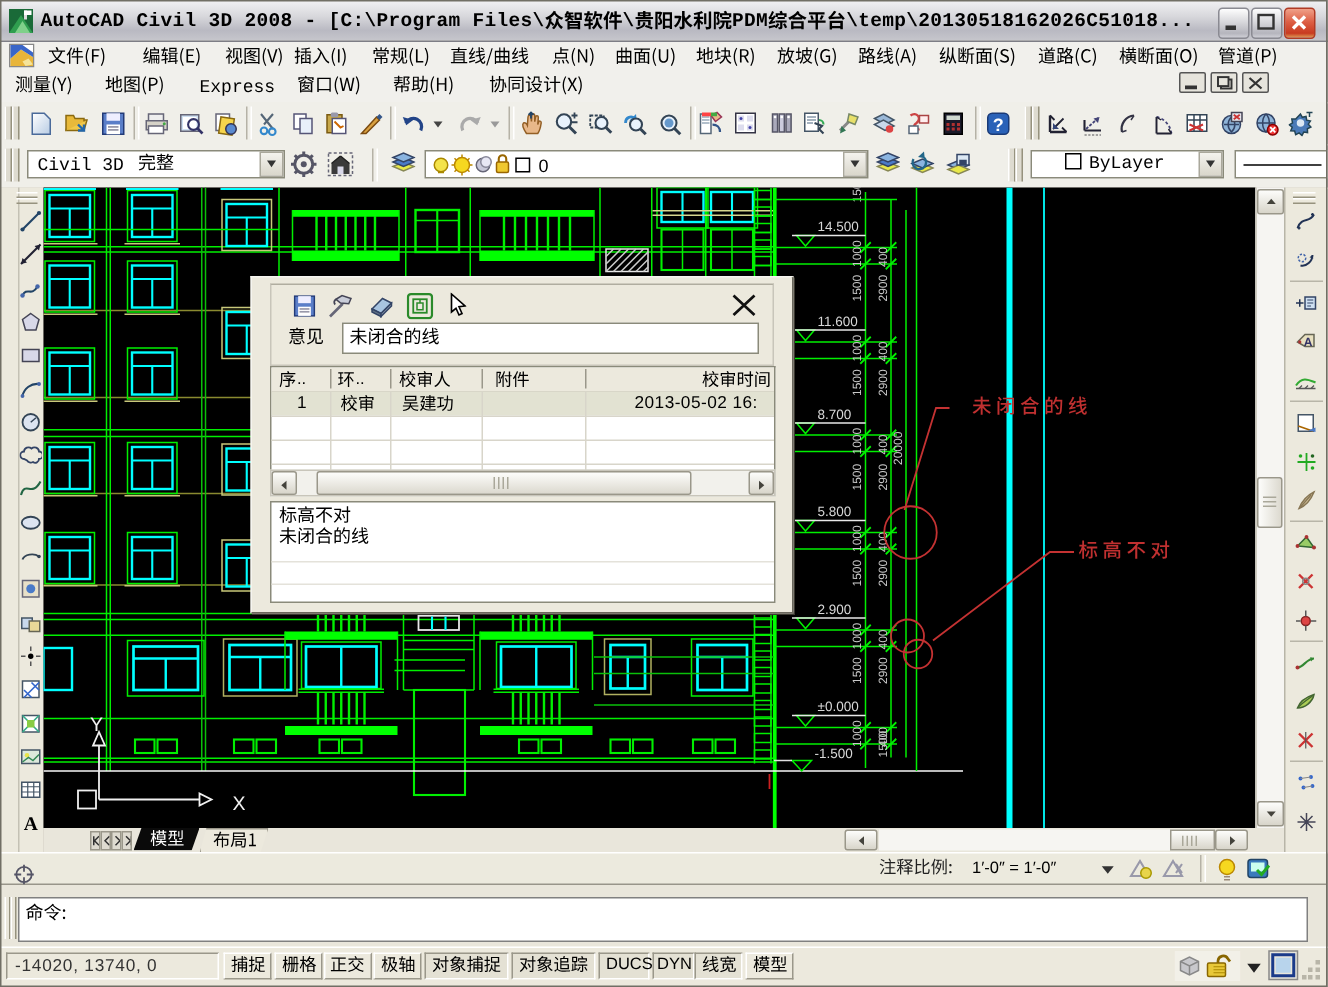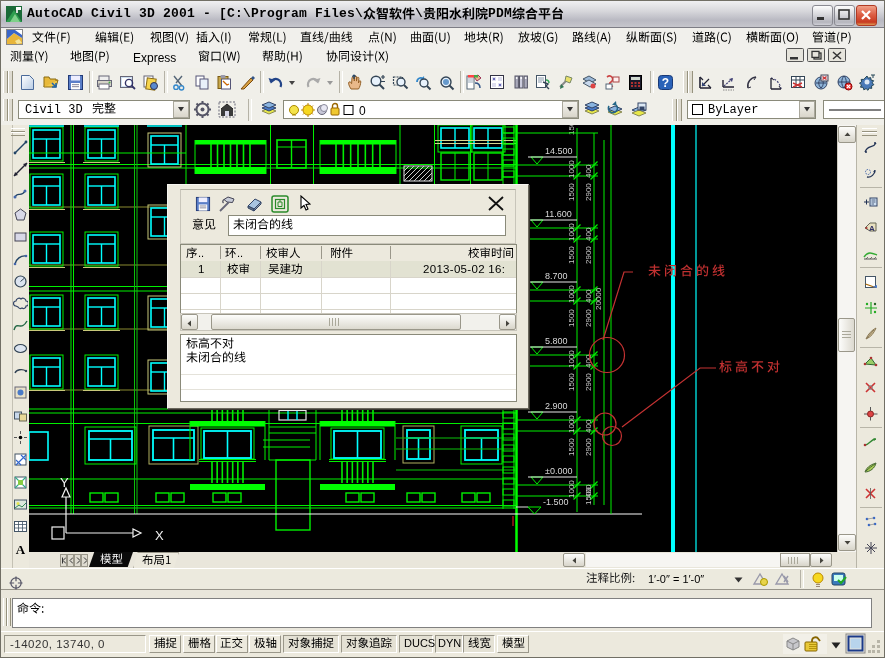--- a/index.html
+++ b/index.html
@@ -12,38 +12,39 @@
 <div class="abs" style="left:6px;top:6px">
     <svg width="16" height="16" viewBox="0 0 16 16">
 <rect x="0" y="0" width="16" height="16" fill="#1a6a38"></rect>
 <path d="M0,16 L8,4 L16,16 Z" fill="#2f9e4f"></path>
 <path d="M4,16 L9,8 L14,16 Z" fill="#7fd08a"></path>
 <rect x="10" y="1" width="2" height="6" fill="#ddd"></rect>
 <rect x="10" y="1" width="5" height="3" fill="#fff"></rect>
 </svg>
   </div>
 <div class="abs" style="left:27px;top:6px;display:flex;align-items:flex-start;height:16px;overflow:hidden;width:775px">
-    <span style="font-family:'Liberation Mono',monospace;font-weight:bold;font-size:13px;letter-spacing:0.2px;white-space:pre">AutoCAD Civil 3D 2001 - [C:\Program Files\</span>
+    <span style="font-family:'Liberation Mono',monospace;font-weight:bold;font-size:13px;letter-spacing:0.2px;white-space:pre">AutoCAD Civil 3D 2008 - [C:\Program Files\</span>
     <span style="margin-top:1px">
       <svg width="52" height="16" viewBox="0 0 52 16" style="overflow:visible">
         <path d="M6.2 0.2C5.1 2.5 3 4 0.5 4.9C0.9 5.3 1.4 5.9 1.6 6.3C2.2 6.1 2.7 5.8 3.1 5.6C2.8 8.2 2.1 10.3 0.5 11.5C0.9 11.7 1.6 12.2 1.9 12.5C2.9 11.6 3.6 10.3 4.1 8.7C4.7 9.3 5.2 9.9 5.5 10.4L6.6 9.3C6.1 8.7 5.3 7.9 4.5 7.2C4.6 6.6 4.7 6 4.8 5.3L3.8 5.2C4.9 4.5 5.8 3.6 6.6 2.6C7.8 4.3 9.5 5.5 11.5 6.2C11.8 5.8 12.2 5.1 12.6 4.8C10.4 4.3 8.5 3 7.4 1.5L7.7 0.8ZM7.9 5.2C7.6 8 6.8 10.3 5 11.6C5.4 11.8 6.1 12.3 6.3 12.5C7.3 11.7 8.1 10.6 8.6 9.2C9.2 10.5 10.1 11.7 11.3 12.4C11.5 11.9 12 11.3 12.3 11C10.7 10.2 9.7 8.5 9.2 7C9.3 6.5 9.4 5.9 9.5 5.3Z M21.4 2.7H23.4V4.9H21.4ZM20 1.3V6.3H24.9V1.3ZM16.8 10.1H22.2V10.9H16.8ZM16.8 9V8.3H22.2V9ZM15.3 7V12.6H16.8V12.1H22.2V12.5H23.8V7ZM16 2.5V3.1L16 3.4H14.8C15 3.1 15.2 2.9 15.4 2.5ZM14.9 0.3C14.6 1.2 14.1 2.2 13.4 2.8C13.7 2.9 14.1 3.2 14.4 3.4H13.5V4.6H15.7C15.4 5.3 14.7 5.9 13.4 6.4C13.7 6.7 14.2 7.1 14.4 7.4C15.6 6.9 16.3 6.3 16.8 5.6C17.4 6 18.1 6.5 18.5 6.9L19.6 5.9C19.2 5.6 17.9 4.9 17.4 4.6H19.5V3.4H17.5L17.5 3.1V2.5H19.2V1.3H16C16.1 1.1 16.2 0.8 16.2 0.6Z M33.4 0.4C33.2 2.3 32.7 4.3 31.8 5.4C32.1 5.6 32.8 6.1 33 6.3C33.5 5.6 33.9 4.7 34.3 3.6H36.9C36.8 4.4 36.6 5.2 36.5 5.8L37.7 6.1C38 5.2 38.4 3.7 38.6 2.4L37.6 2.2L37.3 2.2H34.6C34.7 1.7 34.8 1.1 34.9 0.6ZM34.4 4.8V5.4C34.4 7 34.2 9.6 31.6 11.5C32 11.8 32.6 12.3 32.8 12.6C34 11.6 34.8 10.5 35.2 9.4C35.8 10.8 36.6 11.9 37.7 12.6C37.9 12.2 38.4 11.6 38.8 11.2C37.2 10.5 36.3 8.7 35.8 6.7C35.9 6.3 35.9 5.8 35.9 5.4V4.8ZM27.1 7.4C27.2 7.3 27.7 7.2 28.2 7.2H29.4V8.6C28.2 8.7 27.2 8.9 26.3 9L26.7 10.5L29.4 10.1V12.5H30.8V9.9L32.3 9.6L32.2 8.2L30.8 8.4V7.2H32.1L32.1 5.8H30.8V4H29.4V5.8H28.5C28.8 5 29.2 4.1 29.5 3.2H32.2V1.8H30L30.3 0.7L28.7 0.4C28.7 0.8 28.5 1.3 28.4 1.8H26.5V3.2H28C27.7 4.1 27.5 4.8 27.4 5C27.1 5.6 26.9 6 26.6 6C26.8 6.4 27 7.1 27.1 7.4Z M43.1 6.7V8.2H46.6V12.6H48.2V8.2H51.6V6.7H48.2V4.4H50.9V2.9H48.2V0.5H46.6V2.9H45.6C45.7 2.4 45.8 1.9 45.9 1.4L44.4 1.1C44.1 2.7 43.6 4.3 42.9 5.4C43.3 5.5 43.9 5.9 44.2 6.1C44.5 5.6 44.8 5 45 4.4H46.6V6.7ZM42.1 0.4C41.5 2.3 40.4 4.1 39.2 5.3C39.5 5.7 39.9 6.5 40.1 6.9C40.3 6.6 40.6 6.3 40.9 6V12.5H42.3V3.7C42.8 2.8 43.3 1.8 43.6 0.9Z" fill="#000"></path>
       </svg>
     </span>
     <span style="font-family:'Liberation Mono',monospace;font-weight:bold;font-size:13px;letter-spacing:0.2px;white-space:pre">\</span>
     <span style="margin-top:1px">
       <svg width="65" height="16" viewBox="0 0 65 16" style="overflow:visible">
         <path d="M5.6 7.8V8.6C5.6 9.4 5.3 10.6 0.7 11.4C1 11.7 1.5 12.3 1.7 12.6C6.6 11.6 7.2 9.9 7.2 8.7V7.8ZM6.9 10.8C8.4 11.3 10.4 12.1 11.4 12.6L12.2 11.3C11.1 10.8 9 10.1 7.6 9.7ZM2.2 6.1V10.1H3.8V7.3H9.1V10H10.8V6.1ZM3.7 2.1H5.7V2.8H3.7ZM7.3 2.1H9.3V2.8H7.3ZM0.7 4.4V5.6H12.4V4.4H7.3V3.8H10.8V1.1H7.3V0.4H5.7V1.1H2.2V3.8H5.7V4.4Z M18.9 1.1V12.4H20.4V11.5H23.5V12.3H25V1.1ZM20.4 10.1V6.9H23.5V10.1ZM20.4 5.5V2.6H23.5V5.5ZM13.9 0.9V12.5H15.4V2.3H16.7C16.4 3.1 16.1 4.2 15.7 5C16.7 5.9 16.9 6.7 16.9 7.3C16.9 7.7 16.9 8 16.7 8.1C16.5 8.2 16.4 8.2 16.2 8.2C16 8.2 15.8 8.2 15.5 8.2C15.7 8.6 15.9 9.2 15.9 9.6C16.2 9.6 16.6 9.6 16.9 9.5C17.2 9.5 17.5 9.4 17.7 9.2C18.2 8.9 18.4 8.4 18.4 7.5C18.4 6.7 18.2 5.8 17.2 4.8C17.6 3.8 18.1 2.5 18.6 1.4L17.5 0.8L17.3 0.9Z M26.7 3.5V5.1H29.5C28.9 7.4 27.8 9.2 26.3 10.2C26.7 10.5 27.3 11.1 27.5 11.4C29.4 10 30.8 7.4 31.4 3.9L30.3 3.5L30 3.5ZM36.4 2.6C35.8 3.5 34.9 4.4 34.1 5.2C33.8 4.7 33.6 4.1 33.4 3.5V0.4H31.7V10.6C31.7 10.8 31.6 10.9 31.4 10.9C31.2 10.9 30.5 10.9 29.8 10.8C30 11.3 30.3 12.1 30.3 12.6C31.4 12.6 32.2 12.5 32.7 12.2C33.2 11.9 33.4 11.5 33.4 10.6V6.8C34.4 8.8 35.8 10.4 37.6 11.3C37.9 10.9 38.4 10.2 38.8 9.9C37.2 9.2 35.8 8 34.8 6.4C35.7 5.7 36.9 4.6 37.8 3.7Z M46.4 1.9V9.2H47.9V1.9ZM49.5 0.6V10.6C49.5 10.9 49.4 11 49.2 11C48.9 11 48 11 47.2 10.9C47.4 11.4 47.7 12.1 47.7 12.6C48.9 12.6 49.8 12.5 50.3 12.3C50.9 12 51.1 11.6 51.1 10.7V0.6ZM44.7 0.4C43.4 1 41.3 1.5 39.4 1.8C39.6 2.1 39.8 2.6 39.9 3C40.6 2.9 41.3 2.8 42.1 2.6V4.2H39.6V5.7H41.7C41.2 7 40.2 8.5 39.3 9.4C39.5 9.8 39.9 10.5 40.1 10.9C40.8 10.2 41.5 9.1 42.1 7.9V12.5H43.6V8C44.1 8.6 44.6 9.2 45 9.6L45.9 8.2C45.5 7.9 44.2 6.9 43.6 6.4V5.7H45.8V4.2H43.6V2.3C44.4 2.1 45.1 1.9 45.8 1.6Z M59.5 0.6C59.7 1 59.9 1.5 60.1 1.9H57V4.5H58.1V5.6H63.4V4.5H64.5V1.9H61.8C61.6 1.4 61.3 0.7 61 0.2ZM58.5 4.3V3.2H63V4.3ZM57.1 6.6V8H58.6C58.5 9.6 58 10.7 55.9 11.3C56.2 11.6 56.7 12.2 56.8 12.6C59.3 11.7 59.9 10.2 60.1 8H61V10.7C61 11.9 61.2 12.4 62.4 12.4C62.6 12.4 63.1 12.4 63.3 12.4C64.2 12.4 64.6 11.9 64.7 10.1C64.3 10 63.7 9.8 63.4 9.5C63.4 10.9 63.3 11.1 63.1 11.1C63 11.1 62.7 11.1 62.7 11.1C62.5 11.1 62.5 11 62.5 10.6V8H64.5V6.6ZM52.9 0.9V12.5H54.2V2.3H55.3C55.1 3.1 54.8 4.2 54.6 5C55.3 5.9 55.5 6.7 55.5 7.3C55.5 7.7 55.4 8 55.2 8.1C55.1 8.2 55 8.2 54.9 8.2C54.7 8.2 54.5 8.2 54.3 8.2C54.5 8.6 54.7 9.2 54.7 9.6C55 9.6 55.3 9.6 55.5 9.5C55.8 9.5 56 9.4 56.3 9.2C56.7 8.9 56.8 8.4 56.8 7.5C56.8 6.7 56.7 5.8 55.9 4.8C56.3 3.8 56.7 2.5 57 1.4L56 0.8L55.8 0.9Z" fill="#000"></path>
       </svg>
     </span>
     <span style="font-family:'Liberation Mono',monospace;font-weight:bold;font-size:13px;letter-spacing:0.2px;white-space:pre">PDM</span>
     <span style="margin-top:1px">
       <svg width="52" height="16" viewBox="0 0 52 16" style="overflow:visible">
         <path d="M10 9.1C10.5 9.9 11.1 11.1 11.4 11.8L12.8 11.2C12.5 10.5 11.8 9.3 11.3 8.5ZM0.8 6C1 5.9 1.3 5.8 2.5 5.7C2 6.4 1.6 6.9 1.4 7.1C1 7.6 0.7 7.9 0.4 7.9C0.6 8.3 0.8 8.9 0.9 9.2C1.2 9 1.7 8.9 4.6 8.3C4.6 8 4.6 7.4 4.7 7L2.8 7.3C3.7 6.3 4.4 5.1 5.1 4V4.4H6.3V5.6H11.2V4.4H12.4V1.8H9.8C9.7 1.4 9.4 0.7 9.2 0.2L7.7 0.6C7.8 1 8 1.4 8.2 1.8H5.1V3.8L4 3.1C3.8 3.5 3.5 4 3.3 4.4L2.1 4.5C2.8 3.5 3.5 2.2 4 1L2.7 0.3C2.2 1.9 1.3 3.5 1 3.9C0.8 4.3 0.5 4.6 0.3 4.7C0.5 5 0.7 5.7 0.8 6ZM6.6 4.3V3.2H10.8V4.3ZM5 6.6V8H8.1V11C8.1 11.1 8 11.1 7.9 11.1C7.7 11.1 7.2 11.1 6.7 11.1C6.9 11.5 7.1 12.1 7.2 12.5C8 12.5 8.6 12.5 9 12.3C9.5 12.1 9.6 11.7 9.6 11V8H12.4V6.6ZM0.4 10.5 0.7 12 4.4 11 4.4 11C4.7 11.2 5.3 11.7 5.6 11.9C6.3 11.2 7.1 10 7.6 9L6.2 8.5C5.9 9.2 5.4 9.9 4.8 10.5L4.7 9.6C3.1 9.9 1.5 10.3 0.4 10.5Z M19.6 0.3C18.2 2.3 15.8 3.9 13.4 4.9C13.8 5.3 14.3 5.8 14.5 6.3C15.1 6 15.7 5.7 16.3 5.4V6H22.8V5.1C23.4 5.5 24 5.8 24.7 6.1C24.9 5.6 25.3 5 25.7 4.7C24 4 22.2 3.1 20.6 1.6L21 1ZM17.5 4.5C18.2 4 19 3.4 19.6 2.7C20.4 3.4 21.1 4 21.9 4.5ZM15.4 7.1V12.5H17V12H22.2V12.5H23.8V7.1ZM17 10.5V8.5H22.2V10.5Z M28.1 3.5C28.5 4.4 28.9 5.6 29 6.3L30.6 5.8C30.4 5.1 29.9 4 29.5 3.1ZM35.5 3.1C35.2 3.9 34.8 5.1 34.3 5.8L35.7 6.2C36.2 5.6 36.7 4.5 37.2 3.5ZM26.6 6.7V8.2H31.7V12.6H33.3V8.2H38.4V6.7H33.3V2.7H37.7V1.2H27.3V2.7H31.7V6.7Z M41.1 6.8V12.6H42.7V11.9H48.2V12.5H49.9V6.8ZM42.7 10.4V8.3H48.2V10.4ZM40.7 5.9C41.4 5.7 42.3 5.7 49.2 5.3C49.5 5.7 49.7 6 49.9 6.3L51.2 5.4C50.5 4.3 49 2.7 47.8 1.5L46.6 2.4C47.1 2.8 47.6 3.4 48.1 4L42.7 4.1C43.7 3.2 44.7 2 45.6 0.8L44 0.1C43.1 1.7 41.7 3.3 41.2 3.7C40.8 4.1 40.5 4.4 40.2 4.4C40.3 4.9 40.6 5.6 40.7 5.9Z" fill="#000"></path>
       </svg>
     </span>
+    <span style="font-family:'Liberation Mono',monospace;font-weight:bold;font-size:13px;letter-spacing:0.2px;white-space:pre">\temp\20130518162026C51018...</span>
   </div>
 <div class="abs" style="left:812px;top:5px;width:19px;height:19px;border:1px solid #8a8a92;border-radius:3px;background:linear-gradient(#fdfdfd 0%,#d8d8dc 45%,#b5b5bd 85%,#cfcfd6)">
     <svg width="17" height="17" viewBox="0 0 17 17">
       <rect x="4" y="11" width="7" height="3" fill="#333"></rect>
     </svg>
   </div>
 <div class="abs" style="left:834px;top:5px;width:19px;height:19px;border:1px solid #8a8a92;border-radius:3px;background:linear-gradient(#fdfdfd 0%,#d8d8dc 45%,#b5b5bd 85%,#cfcfd6)">
     <svg width="17" height="17" viewBox="0 0 17 17">
       <rect x="4" y="4" width="10" height="9" fill="none" stroke="#333" stroke-width="1.6"></rect>
     </svg>
@@ -155,21 +156,21 @@
 <div class="abs" style="left:262px;top:50px">
     <svg width="41" height="14" viewBox="0 0 41 14" style="overflow:visible">
       <path d="M3.3 0.5V1.5H0.8V2.2H3.3V3.1H1V3.8H3.3V4.1C3.3 4.3 3.3 4.5 3.2 4.7H0.6V5.5H2.8C2.5 6 1.8 6.5 0.8 6.9C1 7 1.3 7.3 1.5 7.5C2.8 7 3.5 6.2 3.9 5.5H6.5V4.7H4.1C4.2 4.5 4.2 4.3 4.2 4.1V3.8H6.2V3.1H4.2V2.2H6.4V1.5H4.2V0.5ZM7 1V7H7.9V1.8H9.9C9.6 2.3 9.2 2.9 8.8 3.4C9.9 4 10.3 4.6 10.3 5C10.3 5.3 10.2 5.4 10 5.5C9.8 5.6 9.6 5.6 9.5 5.6C9.1 5.6 8.7 5.6 8.2 5.6C8.3 5.8 8.4 6.1 8.4 6.3C8.9 6.4 9.4 6.4 9.8 6.3C10.1 6.3 10.4 6.2 10.6 6.1C11 5.9 11.2 5.6 11.1 5.1C11.1 4.5 10.8 4 9.8 3.3C10.3 2.7 10.8 2 11.3 1.4L10.6 1L10.5 1ZM1.8 7.5V10.9H2.7V8.3H5.5V11.5H6.4V8.3H9.5V9.9C9.5 10.1 9.4 10.1 9.2 10.1C9 10.1 8.3 10.1 7.5 10.1C7.7 10.3 7.8 10.6 7.9 10.9C8.9 10.9 9.5 10.9 9.9 10.8C10.3 10.6 10.4 10.4 10.4 9.9V7.5H6.4V6.5H5.5V7.5Z M19.6 0.5C19.6 1.4 19.6 2.4 19.6 3.2H17.6V4.1H19.5C19.4 7 18.8 9.5 16.5 10.9C16.7 11.1 17 11.4 17.1 11.6C19.6 10 20.2 7.3 20.4 4.1H22.3C22.2 8.5 22 10.1 21.7 10.5C21.6 10.6 21.5 10.6 21.3 10.6C21 10.6 20.4 10.6 19.7 10.6C19.9 10.8 20 11.2 20 11.5C20.6 11.5 21.3 11.5 21.6 11.5C22 11.4 22.3 11.3 22.5 11C22.9 10.5 23 8.8 23.1 3.7C23.1 3.6 23.1 3.2 23.1 3.2H20.4C20.5 2.4 20.5 1.4 20.5 0.5ZM12.4 9.5 12.6 10.4C14 10 16 9.6 17.9 9.1L17.9 8.3L17.2 8.5V1.1H13.3V9.3ZM14.1 9.1V7.1H16.3V8.7ZM14.1 4.5H16.3V6.3H14.1ZM14.1 3.7V1.9H16.3V3.7Z M26.9 13 27.5 12.7C26.5 10.9 26 8.9 26 6.9C26 4.8 26.5 2.8 27.5 1.1L26.9 0.8C25.8 2.6 25.1 4.5 25.1 6.9C25.1 9.2 25.8 11.2 26.9 13Z M29.3 10.6H30.4V6.4H34.5V10.6H35.6V1.8H34.5V5.5H30.4V1.8H29.3Z M38 13C39.1 11.2 39.7 9.2 39.7 6.9C39.7 4.5 39.1 2.6 38 0.8L37.3 1.1C38.3 2.8 38.8 4.8 38.8 6.9C38.8 8.9 38.3 10.9 37.3 12.7Z" fill="#000"></path>
     </svg>
   </div>
 <div class="abs" style="left:326px;top:50px">
     <svg width="63" height="14" viewBox="0 0 63 14" style="overflow:visible">
       <path d="M4.6 4.9C4.4 6.1 4 7.2 3.5 8C3.7 8.1 4 8.3 4.2 8.4C4.7 7.6 5.2 6.3 5.4 5.1ZM10.1 5.1C10.4 6.2 10.7 7.7 10.8 8.5L11.7 8.3C11.5 7.5 11.2 6.1 10.8 4.9ZM1.9 0.5V3.3H0.6V4.2H1.9V11.5H2.8V4.2H4.1V3.3H2.8V0.5ZM6.6 0.6V2.8V2.8H4.5V3.7H6.6C6.5 6 6 8.8 3.4 11C3.6 11.1 3.9 11.4 4.1 11.6C6.9 9.2 7.4 6.2 7.4 3.7H9.1C9 8.3 8.9 10 8.5 10.4C8.4 10.6 8.3 10.6 8.1 10.6C7.8 10.6 7.2 10.6 6.5 10.5C6.7 10.8 6.8 11.2 6.8 11.4C7.4 11.5 8.1 11.5 8.4 11.4C8.8 11.4 9.1 11.3 9.3 10.9C9.7 10.4 9.9 8.6 10 3.3C10 3.1 10 2.8 10 2.8H7.5V2.8V0.6Z M15 3.3V4H21.1V3.3ZM16.4 6.1H19.6V8.3H16.4ZM15.6 5.3V10H16.4V9.1H20.4V5.3ZM13.1 1.1V11.6H13.9V2H22.1V10.4C22.1 10.6 22 10.7 21.8 10.7C21.6 10.7 20.9 10.7 20.1 10.7C20.3 10.9 20.4 11.3 20.5 11.6C21.5 11.6 22.1 11.5 22.5 11.4C22.8 11.3 23 11 23 10.4V1.1Z M25.5 1.3C26.1 1.9 26.9 2.7 27.3 3.2L27.9 2.5C27.5 2 26.7 1.3 26.1 0.7ZM24.5 4.3V5.2H26.2V9.5C26.2 10 25.8 10.4 25.6 10.6C25.8 10.7 26 11.1 26.1 11.3C26.3 11.1 26.6 10.8 28.7 9.3C28.6 9.1 28.5 8.7 28.4 8.5L27.1 9.5V4.3ZM29.9 1V2.3C29.9 3.2 29.6 4.2 28 4.9C28.2 5 28.5 5.4 28.6 5.6C30.4 4.7 30.7 3.4 30.7 2.3V1.8H32.9V3.7C32.9 4.6 33 5 33.9 5C34 5 34.6 5 34.8 5C35 5 35.3 5 35.4 4.9C35.4 4.7 35.4 4.4 35.3 4.1C35.2 4.2 34.9 4.2 34.8 4.2C34.6 4.2 34.1 4.2 33.9 4.2C33.7 4.2 33.7 4.1 33.7 3.7V1ZM33.7 6.7C33.2 7.6 32.6 8.4 31.8 9.1C31 8.4 30.3 7.6 29.9 6.7ZM28.6 5.8V6.7H29.2L29.1 6.7C29.5 7.8 30.2 8.8 31.1 9.6C30.2 10.1 29.1 10.5 28.1 10.8C28.3 11 28.5 11.3 28.5 11.6C29.7 11.2 30.8 10.8 31.8 10.1C32.7 10.8 33.8 11.3 35 11.6C35.1 11.3 35.4 11 35.6 10.8C34.4 10.6 33.4 10.1 32.5 9.6C33.5 8.7 34.3 7.5 34.8 6L34.3 5.8L34.1 5.8Z M37.6 1.3C38.3 1.9 39.2 2.7 39.5 3.2L40.2 2.5C39.7 2 38.9 1.3 38.2 0.7ZM36.6 4.3V5.2H38.5V9.5C38.5 10 38.1 10.4 37.9 10.5C38 10.7 38.3 11.1 38.4 11.3C38.5 11.1 38.9 10.8 41.1 9.2C41.1 9 40.9 8.7 40.8 8.4L39.4 9.4V4.3ZM43.5 0.6V4.5H40.5V5.4H43.5V11.6H44.5V5.4H47.5V4.5H44.5V0.6Z M50.9 13 51.5 12.7C50.5 10.9 50 8.9 50 6.9C50 4.8 50.5 2.8 51.5 1.1L50.9 0.8C49.8 2.6 49.1 4.5 49.1 6.9C49.1 9.2 49.8 11.2 50.9 13Z M52.3 10.6H53.4L54.7 8.2C54.9 7.8 55.2 7.3 55.4 6.8H55.5C55.7 7.3 56 7.8 56.2 8.2L57.5 10.6H58.7L56.2 6.1L58.6 1.8H57.4L56.2 4C56 4.5 55.8 4.8 55.6 5.3H55.5C55.3 4.8 55.1 4.5 54.9 4L53.7 1.8H52.4L54.8 6.1Z M60.1 13C61.2 11.2 61.9 9.2 61.9 6.9C61.9 4.5 61.2 2.6 60.1 0.8L59.4 1.1C60.5 2.8 61 4.8 61 6.9C61 8.9 60.5 10.9 59.4 12.7Z" fill="#000"></path>
     </svg>
   </div>
-<div class="abs" style="left:133px;top:51px;font-size:12px;color:#000;font-family:Liberation Sans, sans-serif">Express</div>
+<div class="abs" style="left:133px;top:51px;font-size:12px;color:#000;font-family:Liberation Mono, monospace">Express</div>
 <div class="abs" style="left:786px;top:48px">
     <svg width="66" height="15" viewBox="0 0 66 15">
 <g stroke="#555" fill="#e6e4dc">
         <rect x="0.5" y="0.5" width="17" height="13" rx="1"></rect>
         <rect x="21.5" y="0.5" width="17" height="13" rx="1"></rect>
         <rect x="42.5" y="0.5" width="17" height="13" rx="1"></rect>
       </g>
 <rect x="4" y="9" width="8" height="2.5" fill="#333"></rect>
 <g fill="none" stroke="#333" stroke-width="1.3">
         <rect x="28" y="5" width="7" height="6"></rect>
@@ -543,21 +544,21 @@
     <svg width="17" height="17" viewBox="0 0 17 17">
       <path d="M2 10 L9 7 L16 10 L9 13 Z" fill="#8ab4e0" stroke="#346"></path>
 <path d="M2 13 L9 10 L16 13 L9 16 Z" fill="#e8e84a" stroke="#885"></path>
 <rect x="8" y="3" width="8" height="7" fill="#dce8f4" stroke="#346"></rect>
       <rect x="9.5" y="6.5" width="5" height="3.5" fill="#346"></rect>
     </svg>
   </div>
 <div class="abs gripv" style="left:672px;top:99px;height:22px"></div>
 <div class="abs gripv" style="left:677px;top:99px;height:22px"></div>
 <div class="abs" style="left:687px;top:100px;width:129px;height:19px;background:#fff;border:1px solid #8a8a7a;box-sizing:border-box">
-    <div style="display:flex;align-items:center;height:15px;margin:1px 0 0 4px">
+    <div style="display:flex;height:15px;margin:1px 0 0 22px">
       <span style="display:inline-block;width:9px;height:9px;border:1px solid #000;background:#fff"></span>
       <span style="font-family:'Liberation Mono',monospace;font-size:12px;margin-left:5px">ByLayer</span>
     </div>
   </div>
 <div class="abs" style="left:799px;top:101px;width:16px;height:17px;background:linear-gradient(#f4f3ee,#d9d6cb);border:1px solid #aaa89c;box-sizing:border-box">
     <svg width="14" height="15">
       <path d="M4 5 L10 5 L7 9.5 Z" fill="#333"></path>
       <path d="M4 7.5 L10 7.5" stroke="#333" stroke-width="0"></path>
     </svg>
   </div>

